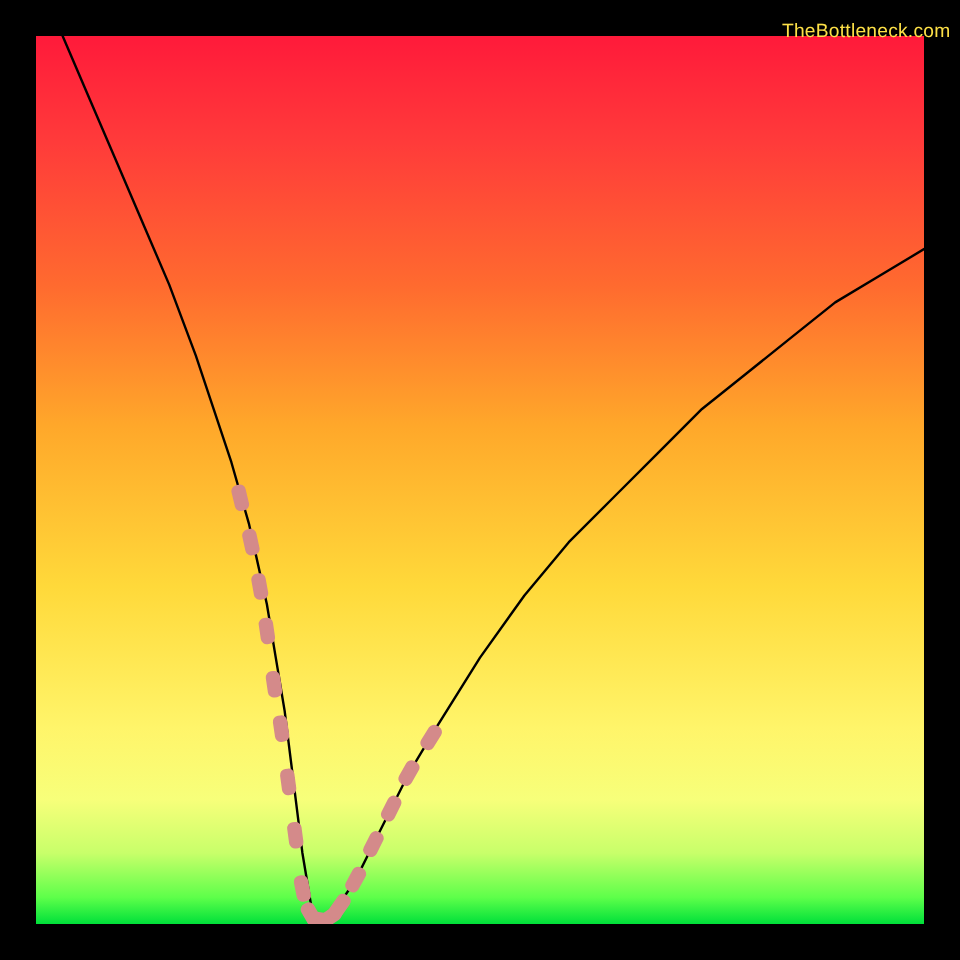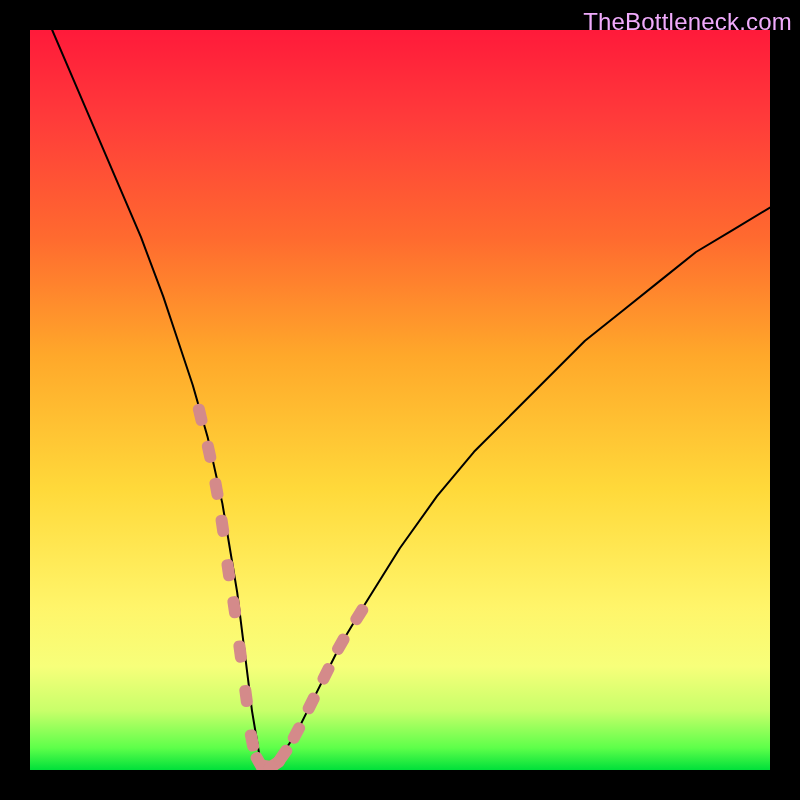--- a/index.html
+++ b/index.html
@@ -31,25 +31,25 @@
       #ffd93a 62%,
       #fff56a 78%,
       #f7ff7a 86%,
       #c8ff6a 92%,
       #5eff4a 97%,
       #00e03a 100%
     );
   }
   .watermark {
     position: absolute;
-    top: 8px;
+    top: 18px;
     right: 8px;
-    font-size: 24px;
+    font-size: 16px;
     font-weight: 500;
-    color: #f0abfc;
+    color: #fde047;
     letter-spacing: 0.2px;
     z-index: 10;
   }
   svg.overlay {
     position: absolute;
     left: 0;
     top: 0;
     width: 740px;
     height: 740px;
     pointer-events: none;

